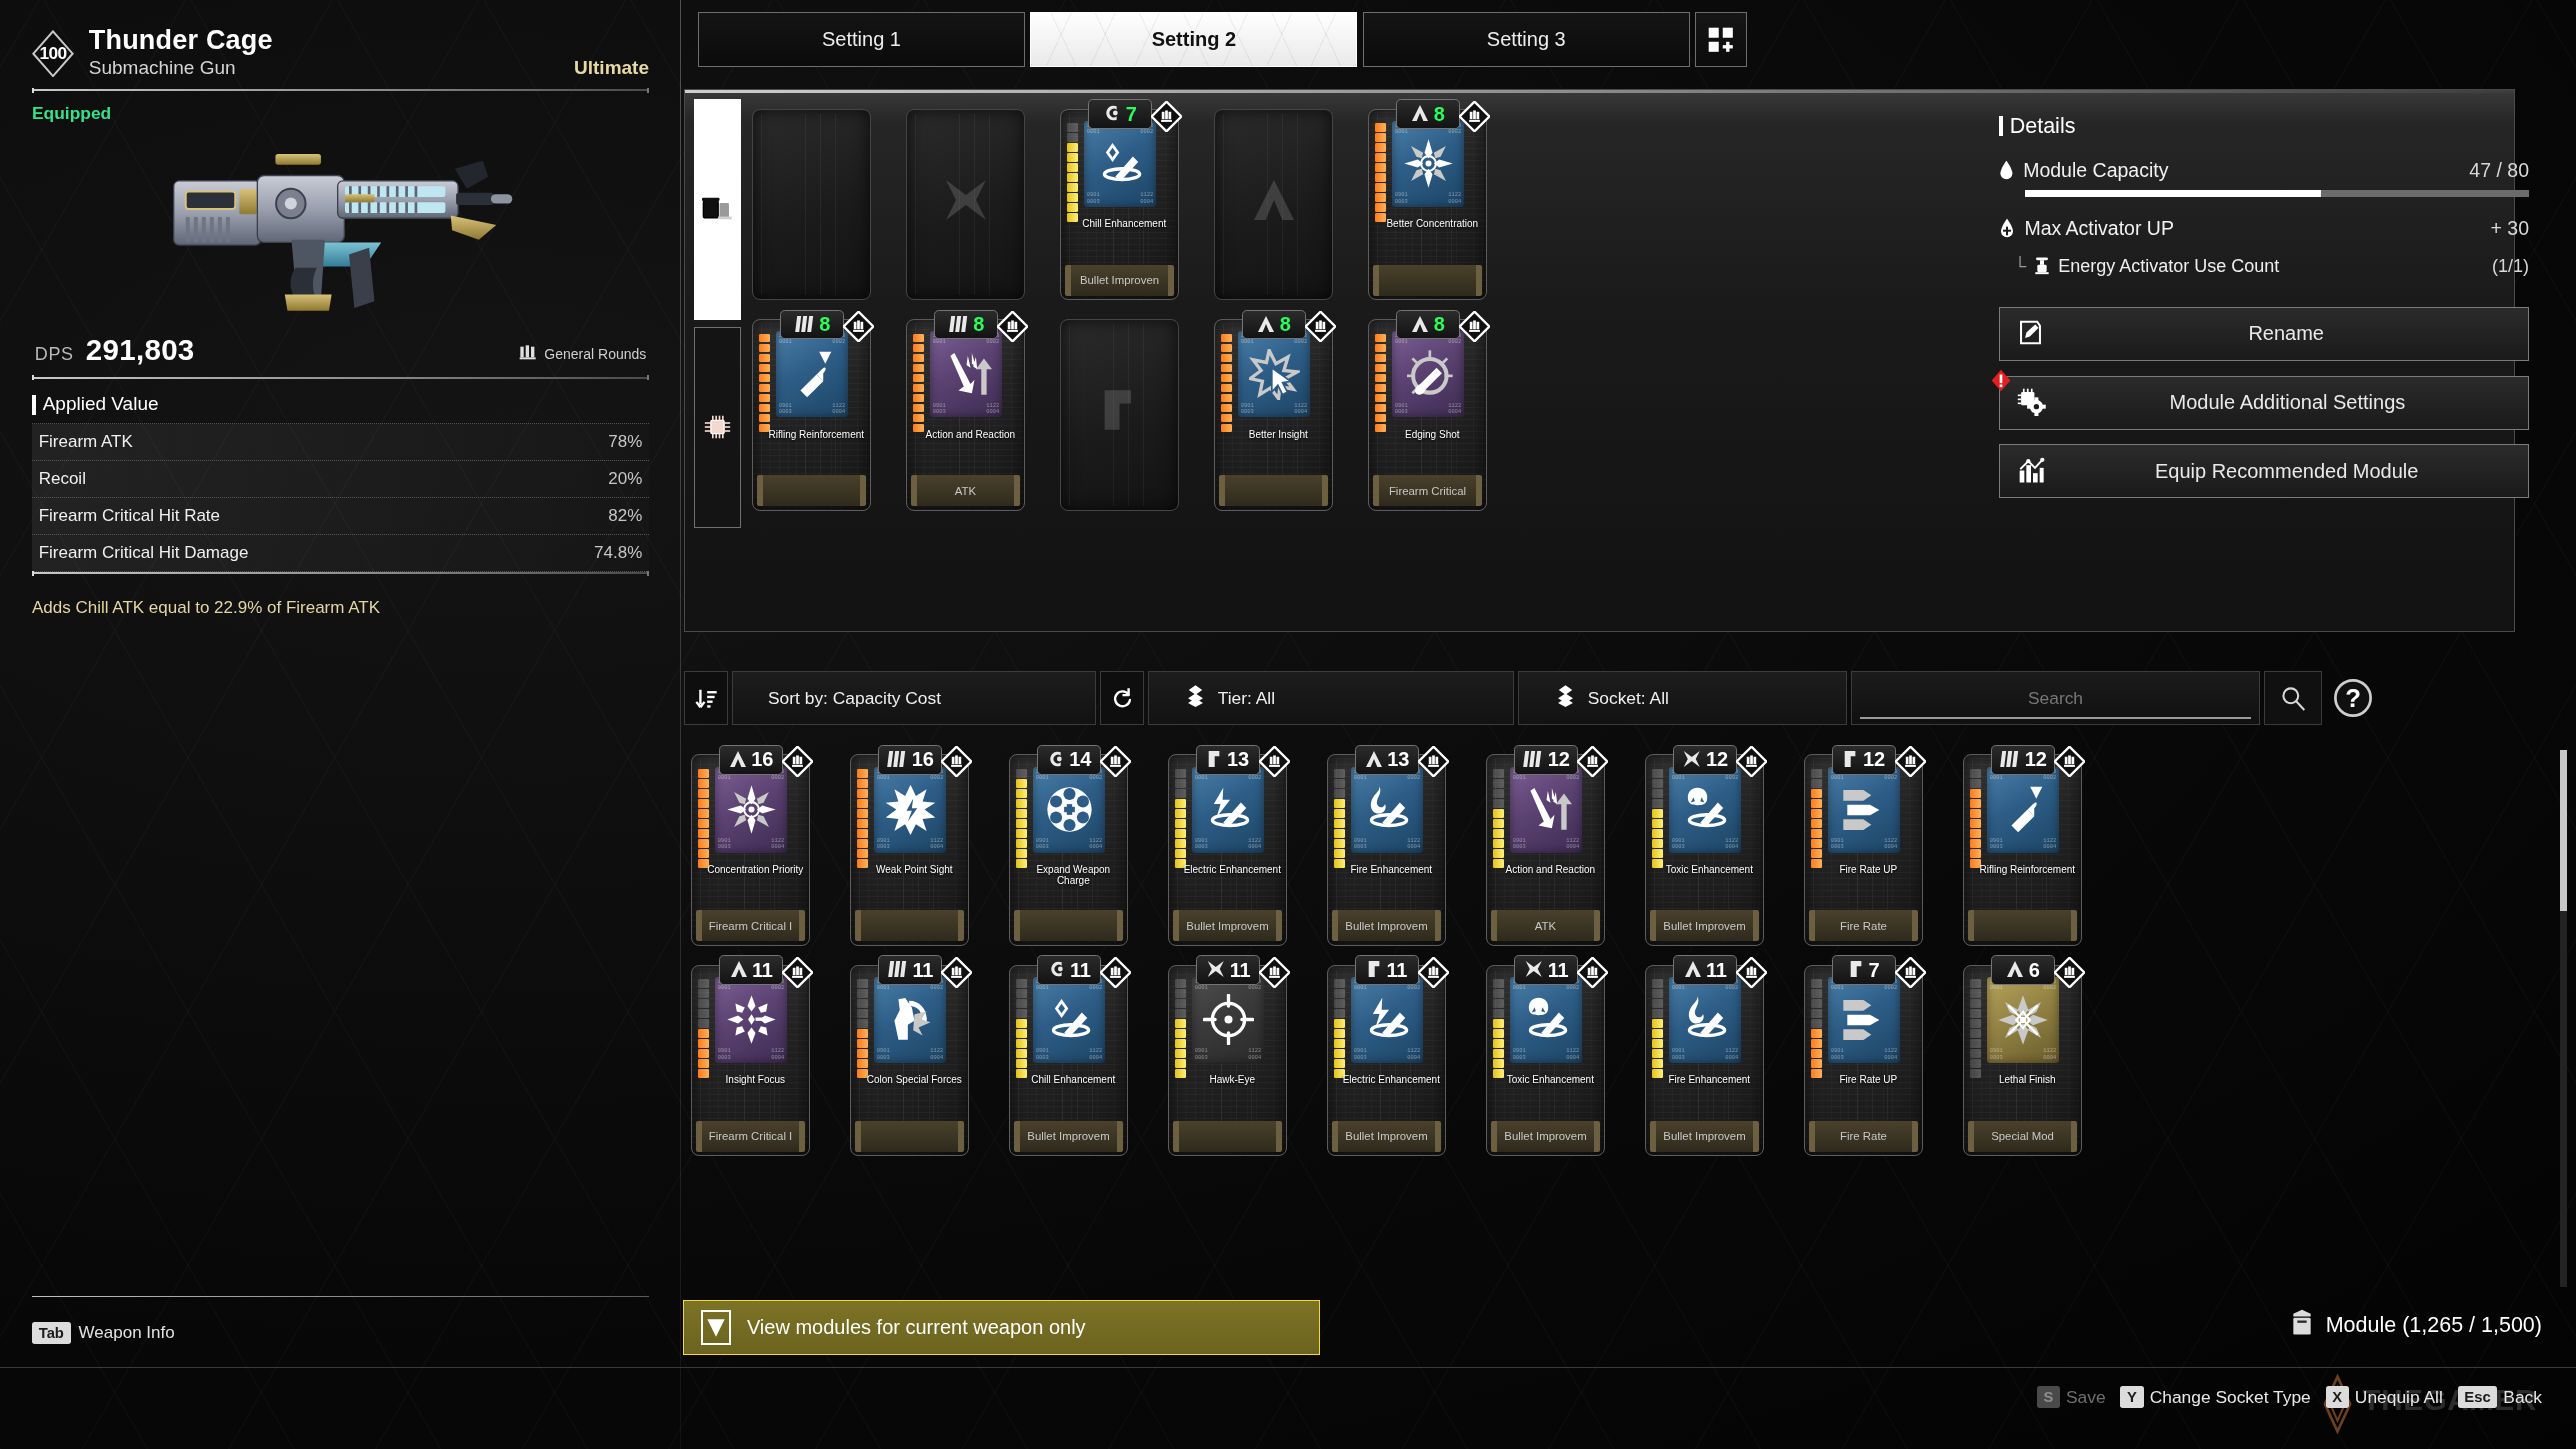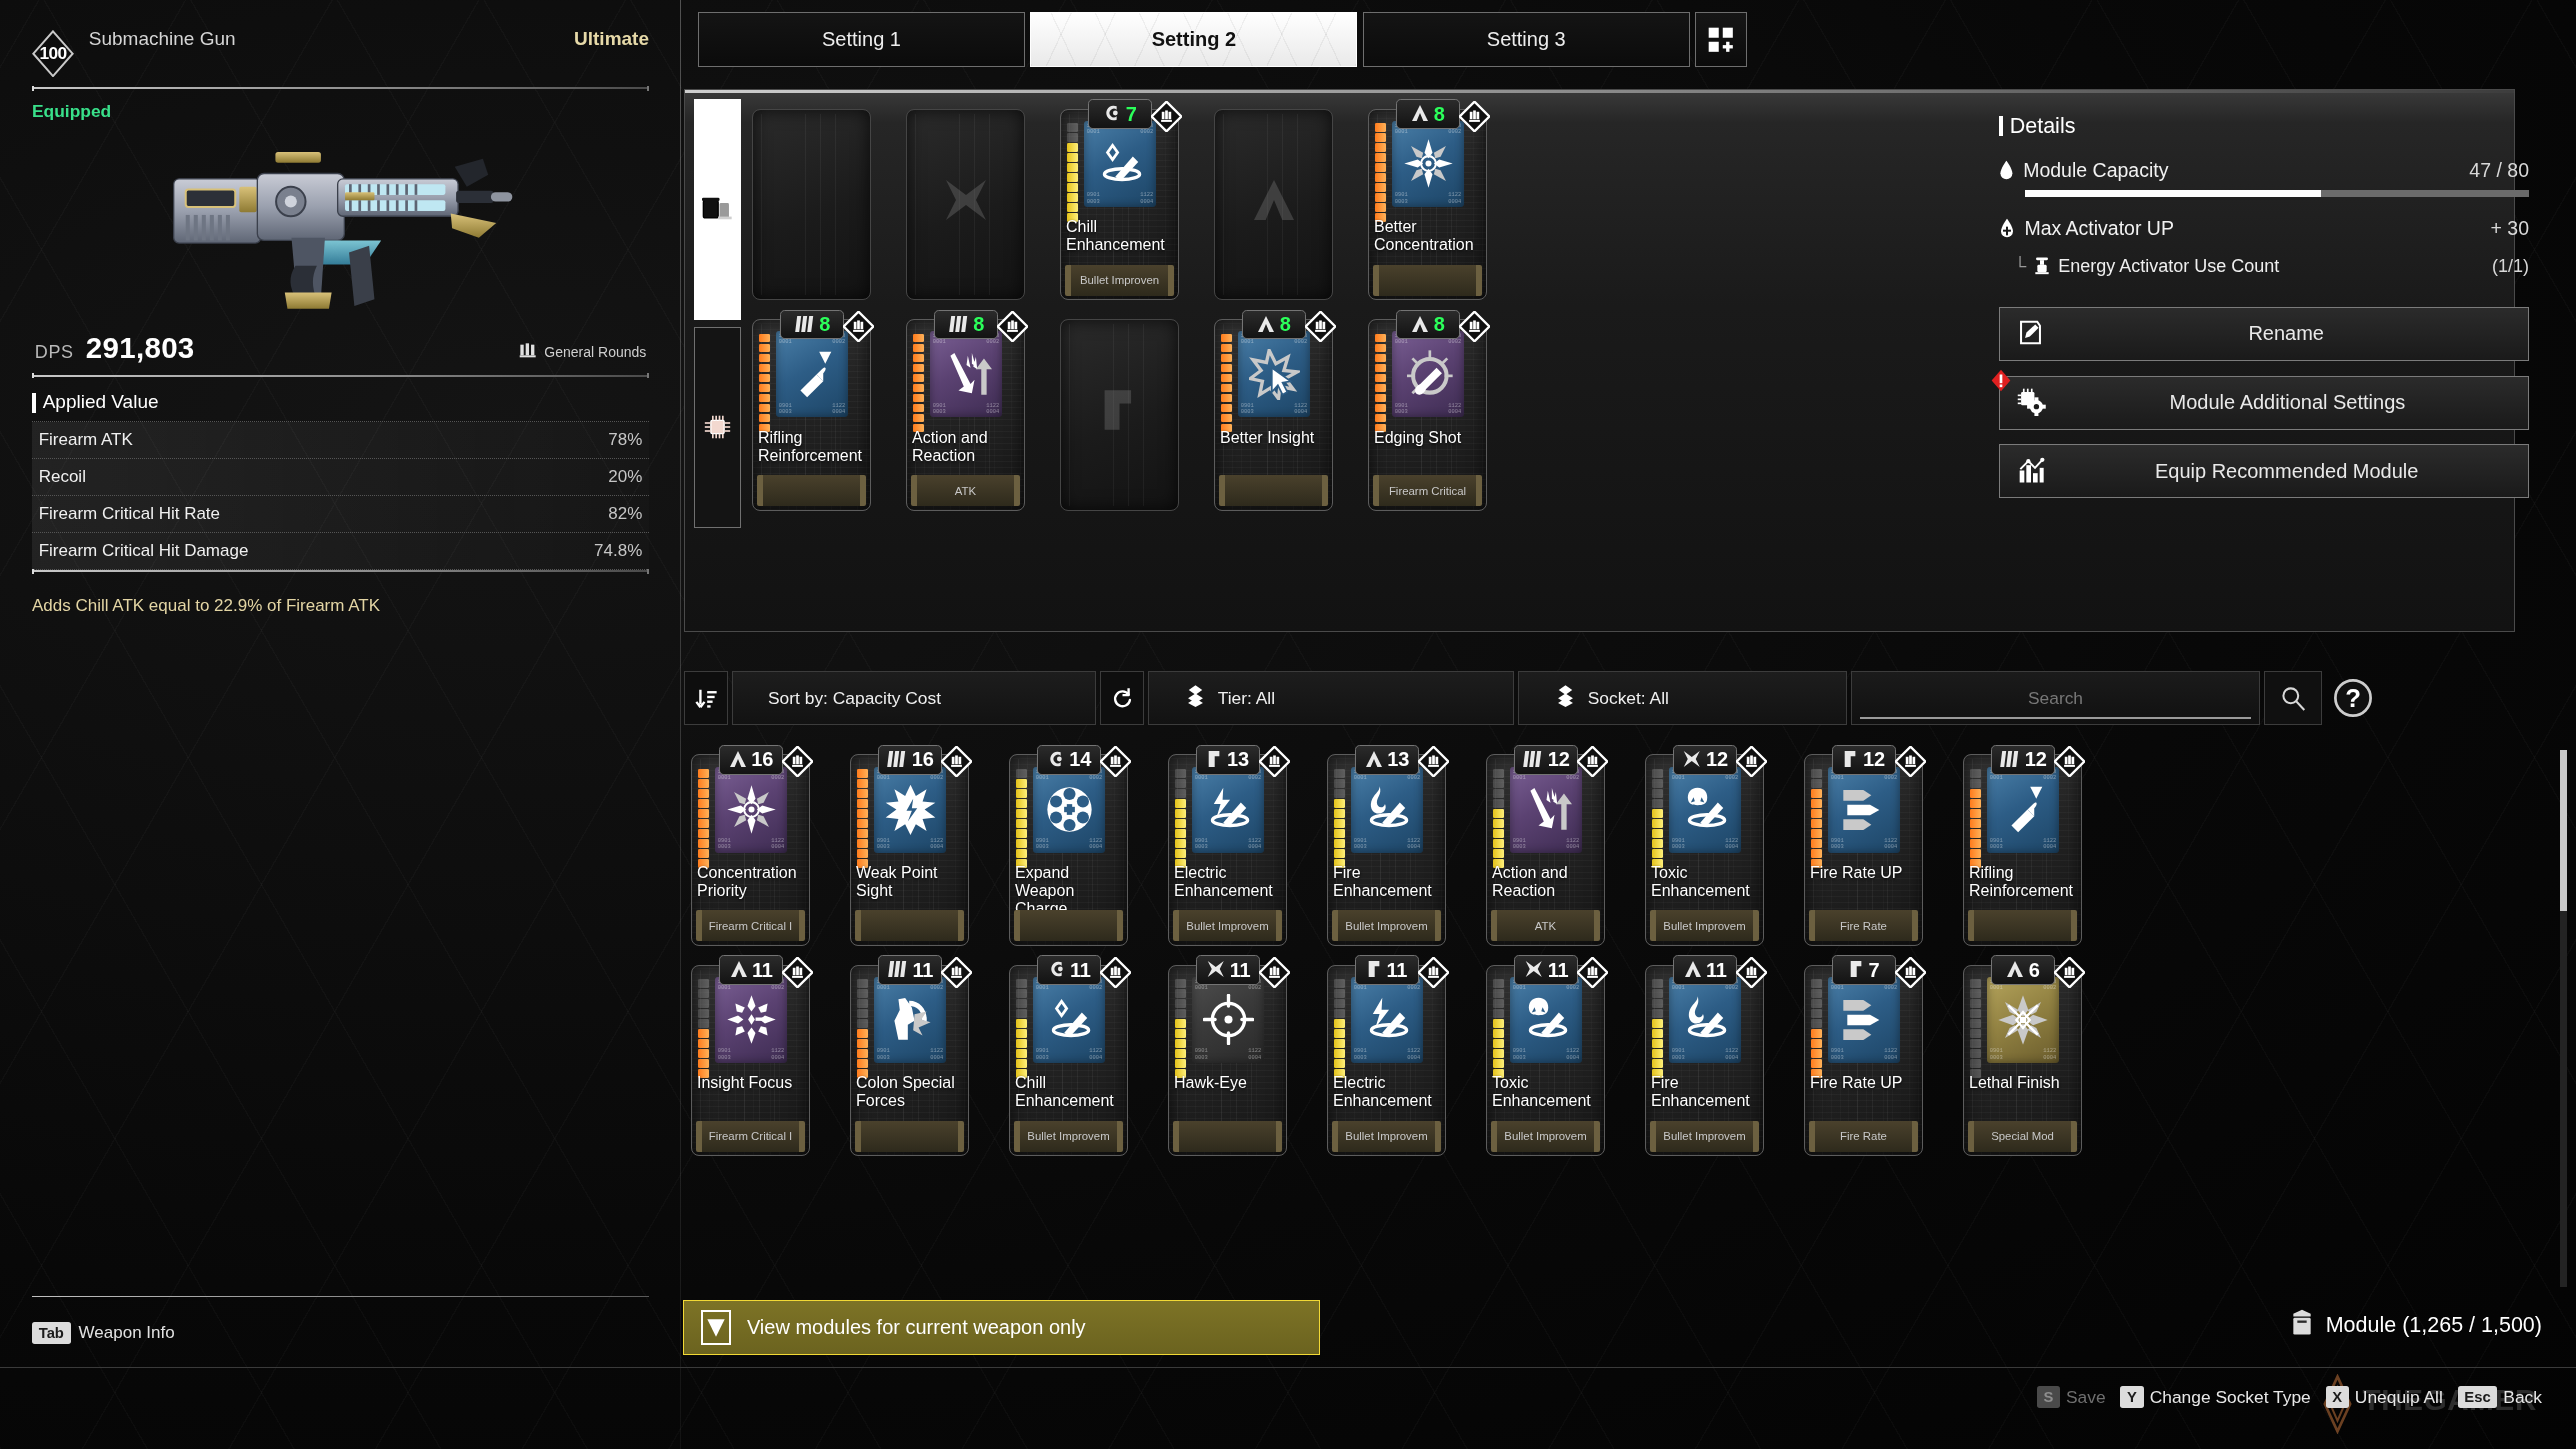--- a/index.html
+++ b/index.html
@@ -149,22 +149,22 @@
     box-shadow:inset 0 0 9.4px rgba(0,0,0,.4);}
   .icon-tile.blue  { background:linear-gradient(150deg,#4a7fa8,#2d5d86 45%,#1d4566);}
   .icon-tile.purple{ background:linear-gradient(150deg,#7a5f94,#5b4272 45%,#3e2c52);}
   .icon-tile.gold  { background:linear-gradient(150deg,#b5a45c,#938343 45%,#6a5c2c);}
   .icon-tile.grey  { background:linear-gradient(150deg,#4e4e4e,#3a3a3a 45%,#2a2a2a);}
   .icon-tile .corner{ position:absolute; font-size:5.4px; color:rgba(255,255,255,.4); line-height:1.15; font-family:"Liberation Mono",monospace;}
   .icon-tile .c-tl{ left:2.7px; top:2px;} .icon-tile .c-tr{ right:2.7px; top:2px; text-align:right;}
   .icon-tile .c-bl{ left:2.7px; bottom:2px;} .icon-tile .c-br{ right:2.7px; bottom:2px; text-align:right;}
   .icon-tile svg{ position:relative; z-index:2; }
 
-  .mname{ position:absolute; left:6px; right:3.4px; top:119px; z-index:5;
-    text-align:left; font-size:16px; line-height:1.12; color:#fff; font-weight:500;
+  .mname{ position:absolute; left:13px; right:3.4px; top:119px; z-index:5;
+    text-align:center; font-size:10px; line-height:1.12; color:#fff; font-weight:500;
     text-shadow:0 1.3px 2.7px #000;}
   .mcat{ position:absolute; left:5.4px; right:5.4px; bottom:4.7px; height:31px; z-index:5;
     border-radius:2px; display:flex; align-items:center; justify-content:center;
     font-size:11.4px; color:#c8c8c8; overflow:hidden; white-space:nowrap;
     background:linear-gradient(#4a412c,#2e2a1c);
     border-left:6.7px solid #6c6040; border-right:6.7px solid #6c6040;}
   .mcat.blank{ color:transparent; }
   .empty-glyph{ position:absolute; inset:0; display:flex; align-items:center; justify-content:center; z-index:4; opacity:.30;}
 
   
@@ -220,20 +220,21 @@
   <div class="lp-inner">
 
     <div class="wpn-head">
       <div class="lvl-badge">
         <svg viewBox="0 0 62 70">
             <polygon points="31,2 60,35 31,68 2,35" fill="none" stroke="#c9c9c9" stroke-width="3"></polygon>
           </svg>
         <div class="lvl-num">100</div>
       </div>
       <div class="wpn-titles">
+        <div class="wpn-name">Thunder Cage</div>
         <div class="wpn-sub-row">
           <div class="wpn-type">Submachine Gun</div>
           <div class="wpn-rarity">Ultimate</div>
         </div>
       </div>
     </div>
 
     <div class="hr-grad"></div>
     <div class="equipped">Equipped</div>
 

